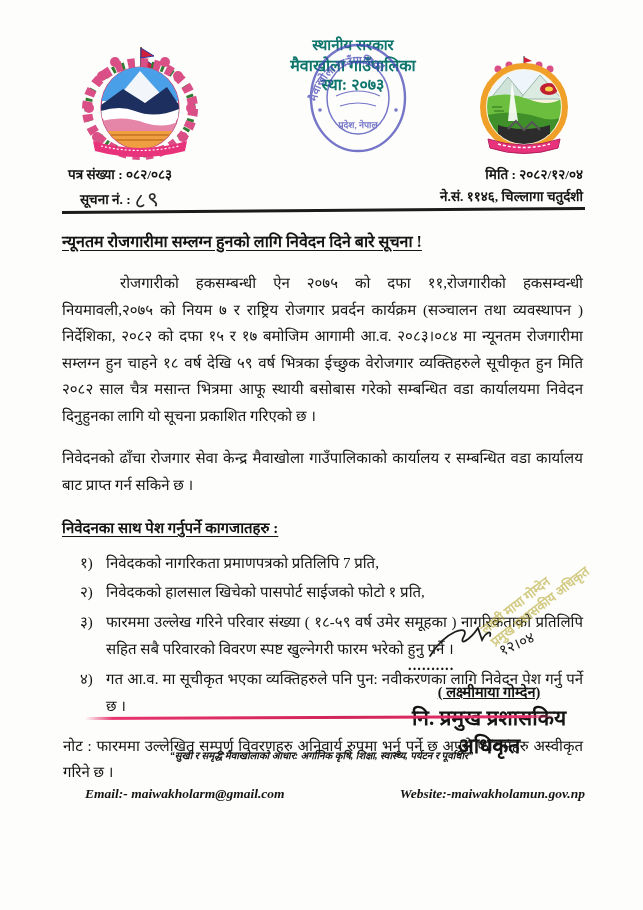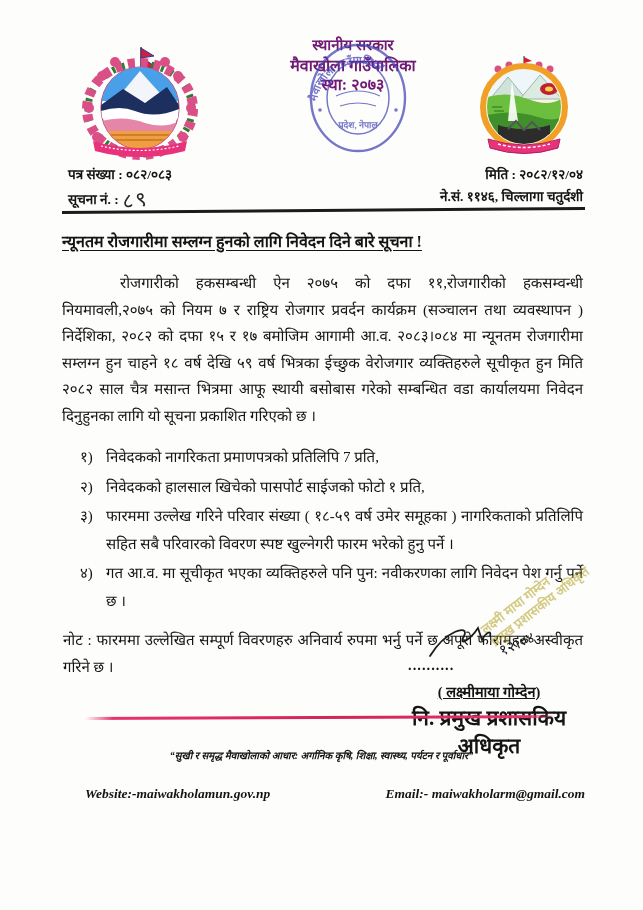--- a/index.html
+++ b/index.html
@@ -7,31 +7,31 @@
     position:relative;width:643px;height:910px;margin:0 auto;
     background:#fdfdfb;overflow:hidden;
     font-family:"Liberation Serif","DejaVu Serif",serif;
     color:#141414;
   }
   
   .logo-left{position:absolute;left:75px;top:45px;width:130px;height:115px;}
   .logo-right{position:absolute;left:468px;top:55px;width:112px;height:102px;}
   .header-text{
     position:absolute;left:228px;top:36px;width:250px;text-align:center;
-    color:#701a75;font-weight:bold;line-height:19.5px;
+    color:#0f766e;font-weight:bold;line-height:19.5px;
   }
   .header-text .h1{font-size:15px;}
   .header-text .h2{font-size:16px;}
   .header-text .h3{font-size:16px;}
   .header-text .h4{font-size:15px;}
   .header-text .h5{font-size:16px;}
   .stamp{position:absolute;left:302px;top:38px;width:112px;height:118px;opacity:.72;}
   
   .meta{position:absolute;top:164px;left:68px;right:60px;font-size:13.5px;font-weight:bold;line-height:22px;}
-  .meta-left{float:left;text-align:left;}
+  .meta-left{float:left;text-align:center;}
   .meta-right{float:right;text-align:right;}
   .handwritten{
     display:inline-block;font-size:21px;font-weight:400;color:#2a2a2a;
     transform:rotate(-7deg) translateY(3px);letter-spacing:2px;
     font-family:"DejaVu Sans",sans-serif;
   }
   .rule-black{
     position:absolute;top:209px;left:62px;width:523px;height:3px;
     background:#1b1b1b;transform:rotate(-0.45deg);
   }
@@ -189,20 +189,22 @@
       </div>
       <div>ने.सं. ११४६, चिल्लागा चतुर्दशी</div>
     </div>
   </div>
 
   <div class="rule-black"></div>
 
   <div class="main">
     <div class="title">न्यूनतम रोजगारीमा सम्लग्न हुनको लागि निवेदन दिने बारे सूचना !</div>
     <p class="para indent">रोजगारीको हकसम्बन्धी ऐन २०७५ को दफा ११,रोजगारीको हकसम्वन्धी नियमावली,२०७५ को नियम ७ र राष्ट्रिय रोजगार प्रवर्दन कार्यक्रम (सञ्चालन तथा व्यवस्थापन ) निर्देशिका, २०८२ को दफा १५ र १७ बमोजिम आगामी आ.व. २०८३।०८४ मा न्यूनतम रोजगारीमा सम्लग्न हुन चाहने १८ वर्ष देखि ५९ वर्ष भित्रका ईच्छुक वेरोजगार व्यक्तिहरुले सूचीकृत हुन मिति २०८२ साल चैत्र मसान्त भित्रमा आफू स्थायी बसोबास गरेको सम्बन्धित वडा कार्यालयमा निवेदन दिनुहुनका लागि यो सूचना प्रकाशित गरिएको छ ।</p>
+    <p class="para">निवेदनको ढाँचा रोजगार सेवा केन्द्र मैवाखोला गाउँपालिकाको कार्यालय र सम्बन्धित वडा कार्यालय बाट प्राप्त गर्न सकिने छ ।</p>
+    <span class="list-heading">निवेदनका साथ पेश गर्नुपर्ने कागजातहरु :</span>
     <div class="doc-list">
       <div class="doc-item">
         <span class="num">१)</span>
         <span class="txt">निवेदकको नागरिकता प्रमाणपत्रको प्रतिलिपि  7 प्रति,</span>
       </div>
       <div class="doc-item">
         <span class="num">२)</span>
         <span class="txt">निवेदकको हालसाल खिचेको पासपोर्ट साईजको फोटो १ प्रति,</span>
       </div>
       <div class="doc-item">
@@ -231,21 +233,21 @@
     <span class="sig-name">( लक्ष्मीमाया गोम्देन)</span>
     <span class="sig-designation">नि. प्रमुख प्रशासकिय अधिकृत</span>
   </div>
 
   <div class="rule-pink"></div>
 
   <div class="motto">“सुखी र समृद्ध मैवाखोलाको आधार: अर्गानिक कृषि, शिक्षा, स्वास्थ्य, पर्यटन र पूर्वाधार”</div>
 
   <div class="contact-row">
     <div>
-      <span>Website:-</span><span>maiwakholamun.gov.np</span>
-    </div>
-    <div>
       <span>Email:-</span>
       <span>maiwakholarm@gmail.com</span>
     </div>
+    <div>
+      <span>Website:-</span><span>maiwakholamun.gov.np</span>
+    </div>
   </div>
 
 </div>
 
 </body></html>

